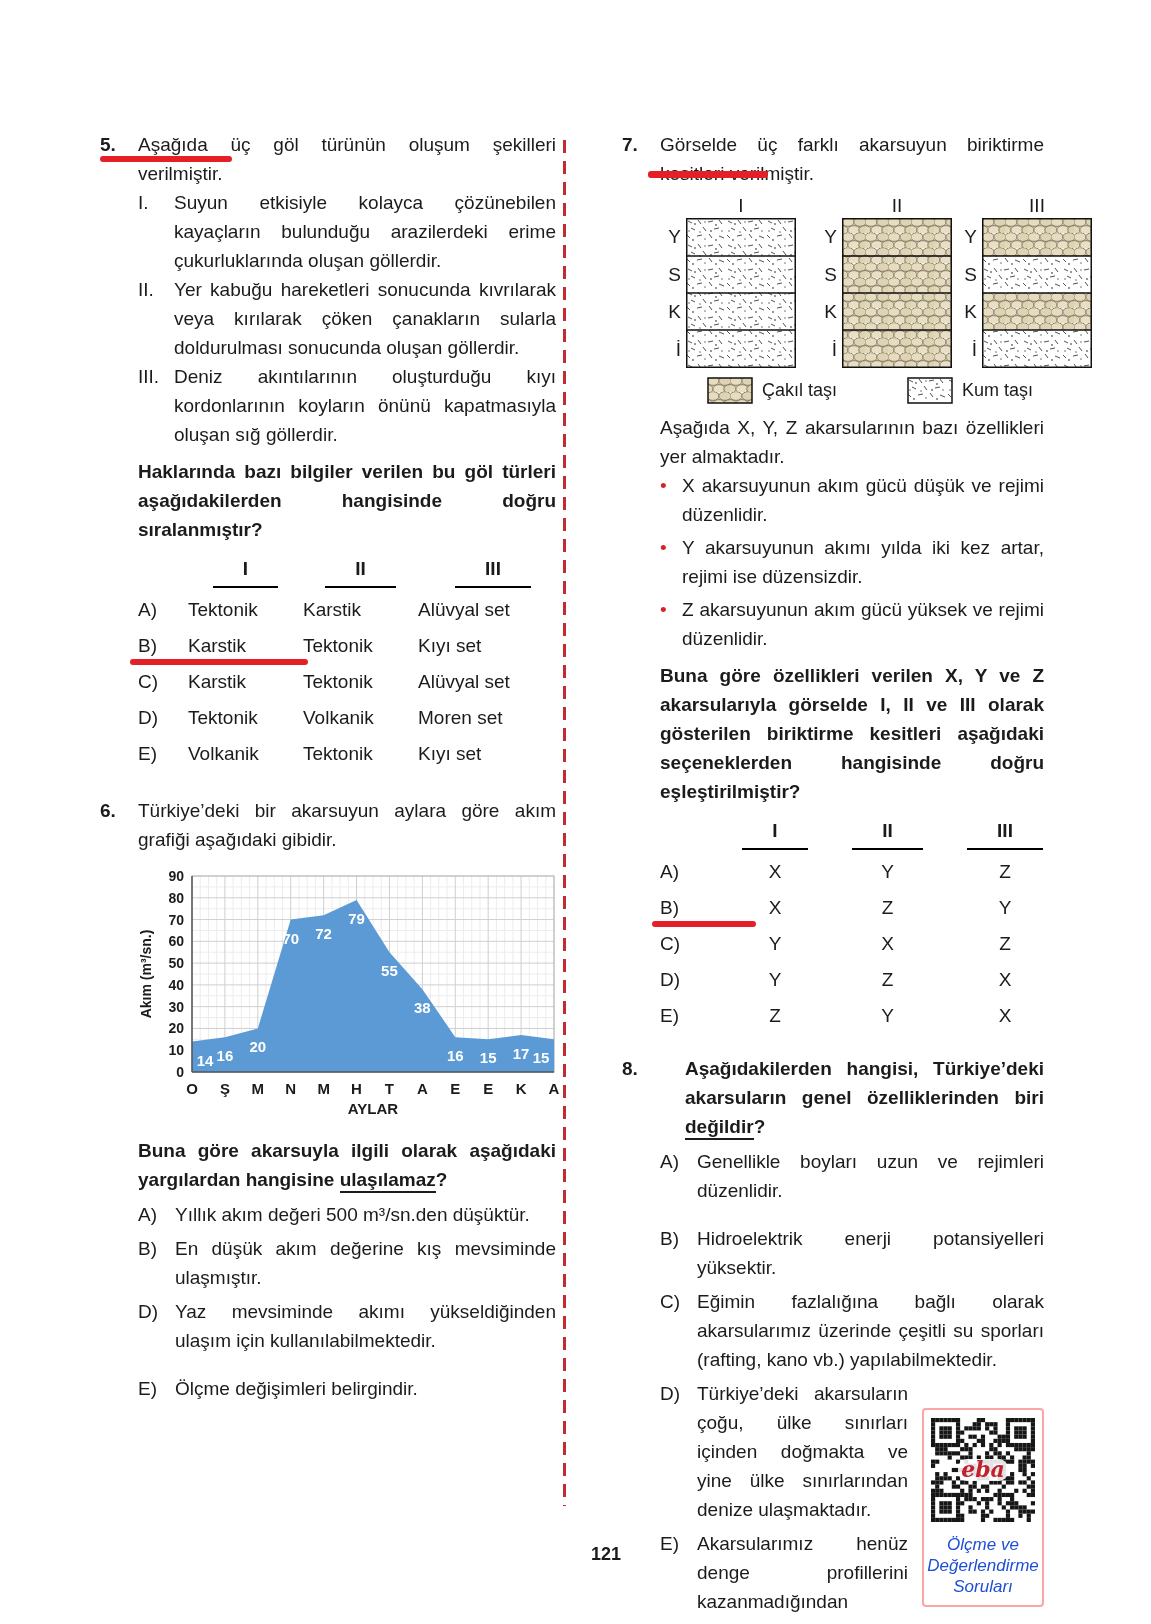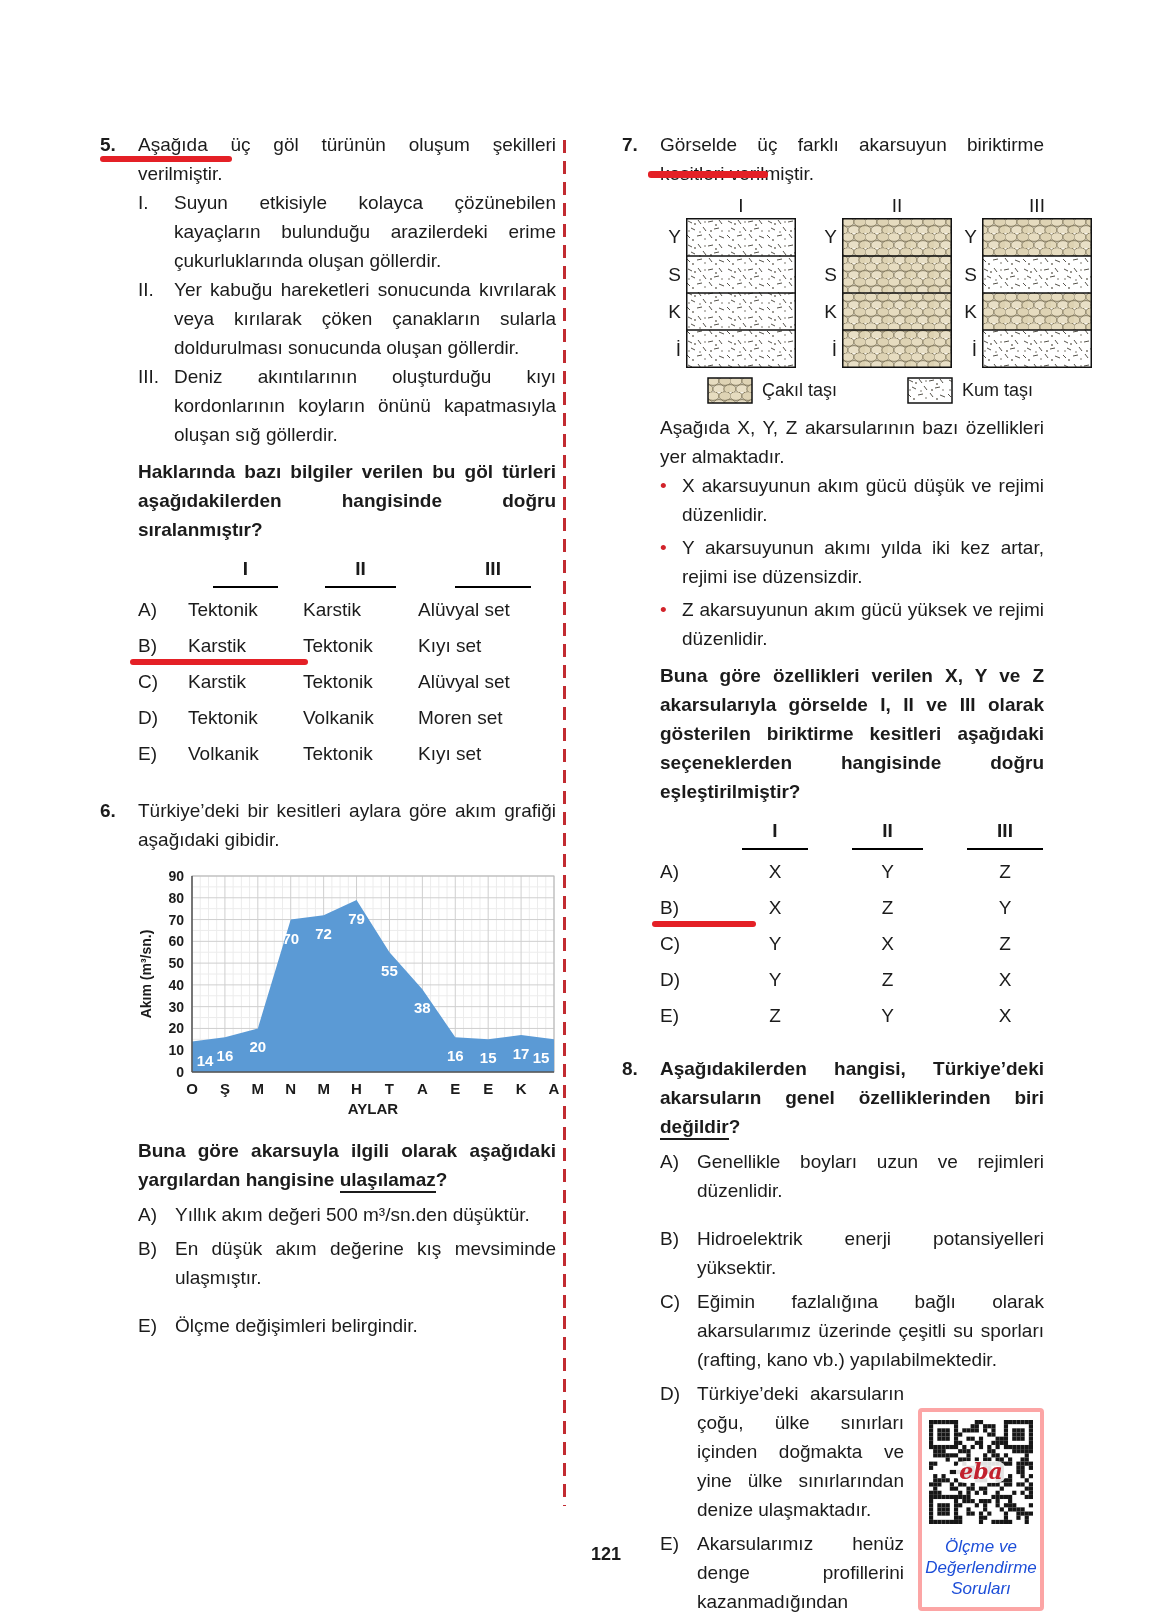--- a/index.html
+++ b/index.html
@@ -66,21 +66,21 @@
   .strata-labels span{height:37.5px;display:flex;align-items:center;justify-content:flex-end;padding-right:5px;}
   .legend{display:flex;justify-content:center;align-items:center;gap:54px;margin:8px 0 0 20px;}
   .legend-item{display:flex;align-items:center;gap:9px;font-size:18px;padding-left:16px;}
   
   .bullet{display:flex;margin:0 0 4px 0;}
   .bullet .bdot{flex:none;width:22px;color:#d2232a;font-size:19px;}
   .bullet .btxt{flex:1;text-align:justify;}
   
   .qr-box{
     float:right;width:118px;margin:29px 0 0 14px;
-    border:4px solid #fca5a5;border-radius:4px;background:#fff;
+    border:2px solid #fca5a5;border-radius:4px;background:#fff;
     padding:8px 0 8px 0;text-align:center;shape-outside:margin-box;
   }
   .qr-caption{margin-top:4px;color:#1d4ed8;font-style:italic;font-size:17px;line-height:21px;}
   .eba-logo{fill:#c2212e;font-family:"DejaVu Serif",serif;font-style:italic;font-weight:bold;font-size:22px;text-anchor:middle;}
   .mt6{margin-top:6px;}
   .gap-q{height:24px;}
 </style>
 </head>
 <body>
 
@@ -187,21 +187,21 @@
         </div>
       </div>
     </div>
   </div>
 
   <div class="gap-q"></div>
 
   <div class="qrow">
     <div class="qnum">6.</div>
     <div class="qbody">
-      <p class="just">Türkiye’deki bir kesitleri aylara göre akım grafiği aşağıdaki gibidir.</p>
+      <p class="just">Türkiye’deki bir akarsuyun aylara göre akım grafiği aşağıdaki gibidir.</p>
 
       <div class="chart-wrap">
         <svg id="flow-chart" width="424" height="254">
             <line x1="54" y1="195.11111111111111" x2="416" y2="195.11111111111111" stroke="#ececec" stroke-width="1"></line>
             <line x1="54" y1="173.33333333333334" x2="416" y2="173.33333333333334" stroke="#ececec" stroke-width="1"></line>
             <line x1="54" y1="151.55555555555554" x2="416" y2="151.55555555555554" stroke="#ececec" stroke-width="1"></line>
             <line x1="54" y1="129.77777777777777" x2="416" y2="129.77777777777777" stroke="#ececec" stroke-width="1"></line>
             <line x1="54" y1="108" x2="416" y2="108" stroke="#ececec" stroke-width="1"></line>
             <line x1="54" y1="86.22222222222221" x2="416" y2="86.22222222222221" stroke="#ececec" stroke-width="1"></line>
             <line x1="54" y1="64.44444444444446" x2="416" y2="64.44444444444446" stroke="#ececec" stroke-width="1"></line>
@@ -301,20 +301,22 @@
             <text class="xaxis-title" x="235" y="248">AYLAR</text>
             <text class="yaxis-title" transform="translate(13,108) rotate(-90)">Akım (m³/sn.)</text>
           </svg>
       </div>
 
       <p class="qquestion"><span>Buna göre akarsuyla ilgili olarak aşağıdaki yargılardan hangisine </span><span class="uline">ulaşılamaz</span><span>?</span></p>
 
       <div class="mt6">
         <p class="opt"><span class="opt-label">A)</span><span>Yıllık akım değeri 500 m³/sn.den düşüktür.</span></p>
         <p class="opt"><span class="opt-label">B)</span><span>En düşük akım değerine kış mevsiminde ulaşmıştır.</span></p>
+        <p class="opt"><span class="opt-label">D)</span><span>Yaz mevsiminde akımı yükseldiğinden ulaşım için kullanılabilmektedir.</span>
+          </p>
           <div class="mark mark-q6d"></div>
         <p></p>
         <p class="opt"><span class="opt-label">E)</span><span>Ölçme değişimleri belirgindir.</span></p>
       </div>
     </div>
   </div>
 </div>
 
 <div class="col col-right">
 
@@ -462,21 +464,21 @@
         </div>
       </div>
     </div>
   </div>
 
   <div class="gap-q" style="height:20px;"></div>
 
   <div class="qrow">
     <div class="qnum">8.</div>
     <div class="qbody">
-      <p class="qquestion" style="margin-top:0;"><span>Aşağıdakilerden hangisi, Türkiye’deki akarsuların genel özelliklerinden biri </span><span class="uline">değildir</span><span>?</span></p>
+      <p class="qquestion" style="margin-top:0;margin-left:25px;"><span>Aşağıdakilerden hangisi, Türkiye’deki akarsuların genel özelliklerinden biri </span><span class="uline">değildir</span><span>?</span></p>
 
       <div class="mt6">
         <p class="opt"><span class="opt-label">A)</span><span>Genellikle boyları uzun ve rejimleri düzenlidir.</span>
           </p>
           <div class="mark mark-q8a"></div>
         <p></p>
         <p class="opt"><span class="opt-label">B)</span><span>Hidroelektrik enerji potansiyelleri yüksektir.</span></p>
         <p class="opt"><span class="opt-label">C)</span><span>Eğimin fazlalığına bağlı olarak akarsularımız üzerinde çeşitli su sporları (rafting, kano vb.) yapılabilmektedir.</span></p>
 
         <div class="qr-box">

